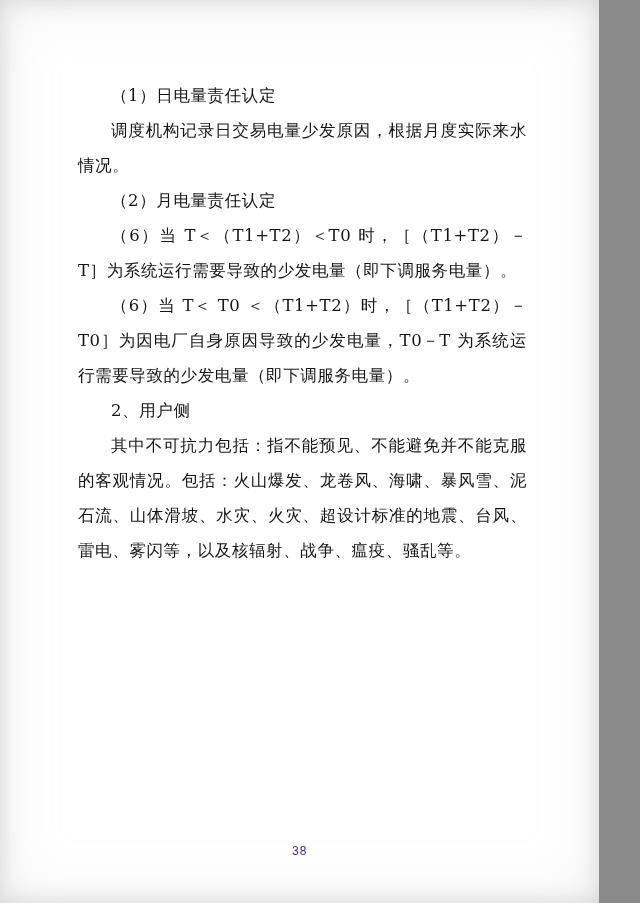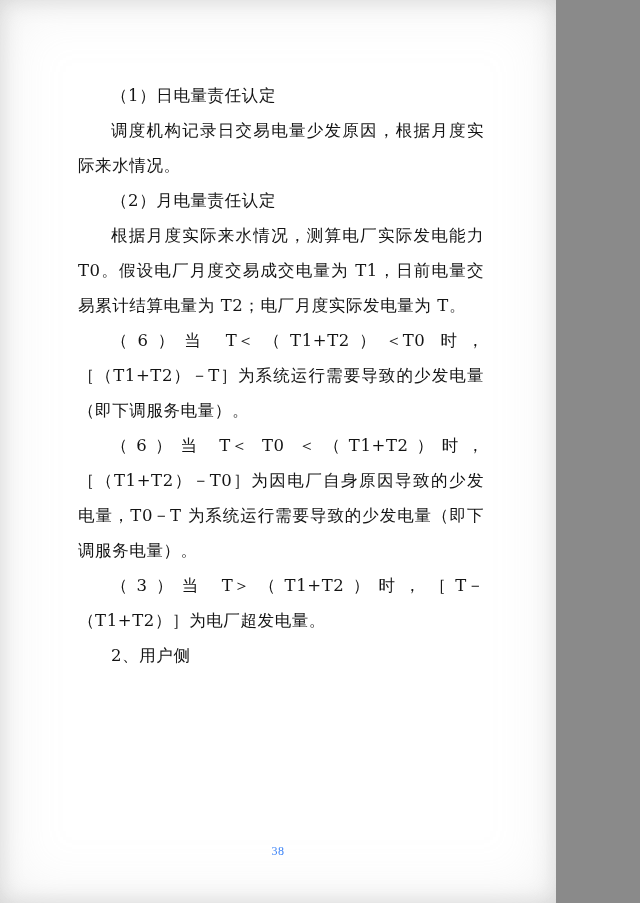--- a/index.html
+++ b/index.html
@@ -5,21 +5,21 @@
   html, body {
     margin: 0;
     padding: 0;
     background: #8a8a8a;
   }
   body {
     font-family: "DejaVu Serif", "Liberation Serif", serif;
   }
   .page {
     position: relative;
-    width: 556px;
+    width: 599px;
     height: 903px;
     background: #ffffff;
     overflow: hidden;
     box-sizing: border-box;
   }
   
   .page::before {
     content: "";
     position: absolute;
     inset: 0;
@@ -49,35 +49,34 @@
     text-indent: 2em;
     white-space: normal;
   }
   .page-number {
     position: absolute;
     left: 0;
     right: 0;
     bottom: 44px;
     text-align: center;
     font-size: 12px;
-    color: #3b82f6;
-    font-family: Liberation Serif, serif;
+    color: #4c1d95;
+    font-family: Liberation Mono, monospace;
     letter-spacing: 0.5px;
   }
 </style>
 </head>
 <body>
 
 <div class="page">
   <div class="page-inner">
     <div class="doc-body">
       <p class="para">（1）日电量责任认定</p>
       <p class="para">调度机构记录日交易电量少发原因，根据月度实际来水情况。</p>
       <p class="para">（2）月电量责任认定</p>
-      <p class="para">根据月度实际来水情况，测算电厂实际发电能力 T0。假设电厂月度交易成交电量为 T1，日前电量交易累计结算电量为 T2；电厂月度实际发电量为 T。</p>
       <p class="para">（6）当 T＜（T1+T2）＜T0 时，［（T1+T2）－T］为系统运行需要导致的少发电量（即下调服务电量）。</p>
       <p class="para">（6）当 T＜ T0 ＜（T1+T2）时，［（T1+T2）－T0］为因电厂自身原因导致的少发电量，T0－T 为系统运行需要导致的少发电量（即下调服务电量）。</p>
-      <p class="para">（3）当 T＞（T1+T2）时，［T－（T1+T2）］为电厂超发电量。</p>
       <p class="para">2、用户侧</p>
+      <p class="para">其中不可抗力包括：指不能预见、不能避免并不能克服的客观情况。包括：火山爆发、龙卷风、海啸、暴风雪、泥石流、山体滑坡、水灾、火灾、超设计标准的地震、台风、雷电、雾闪等，以及核辐射、战争、瘟疫、骚乱等。</p>
     </div>
   </div>
   <div class="page-number">38</div>
 </div>
 
 </body></html>

